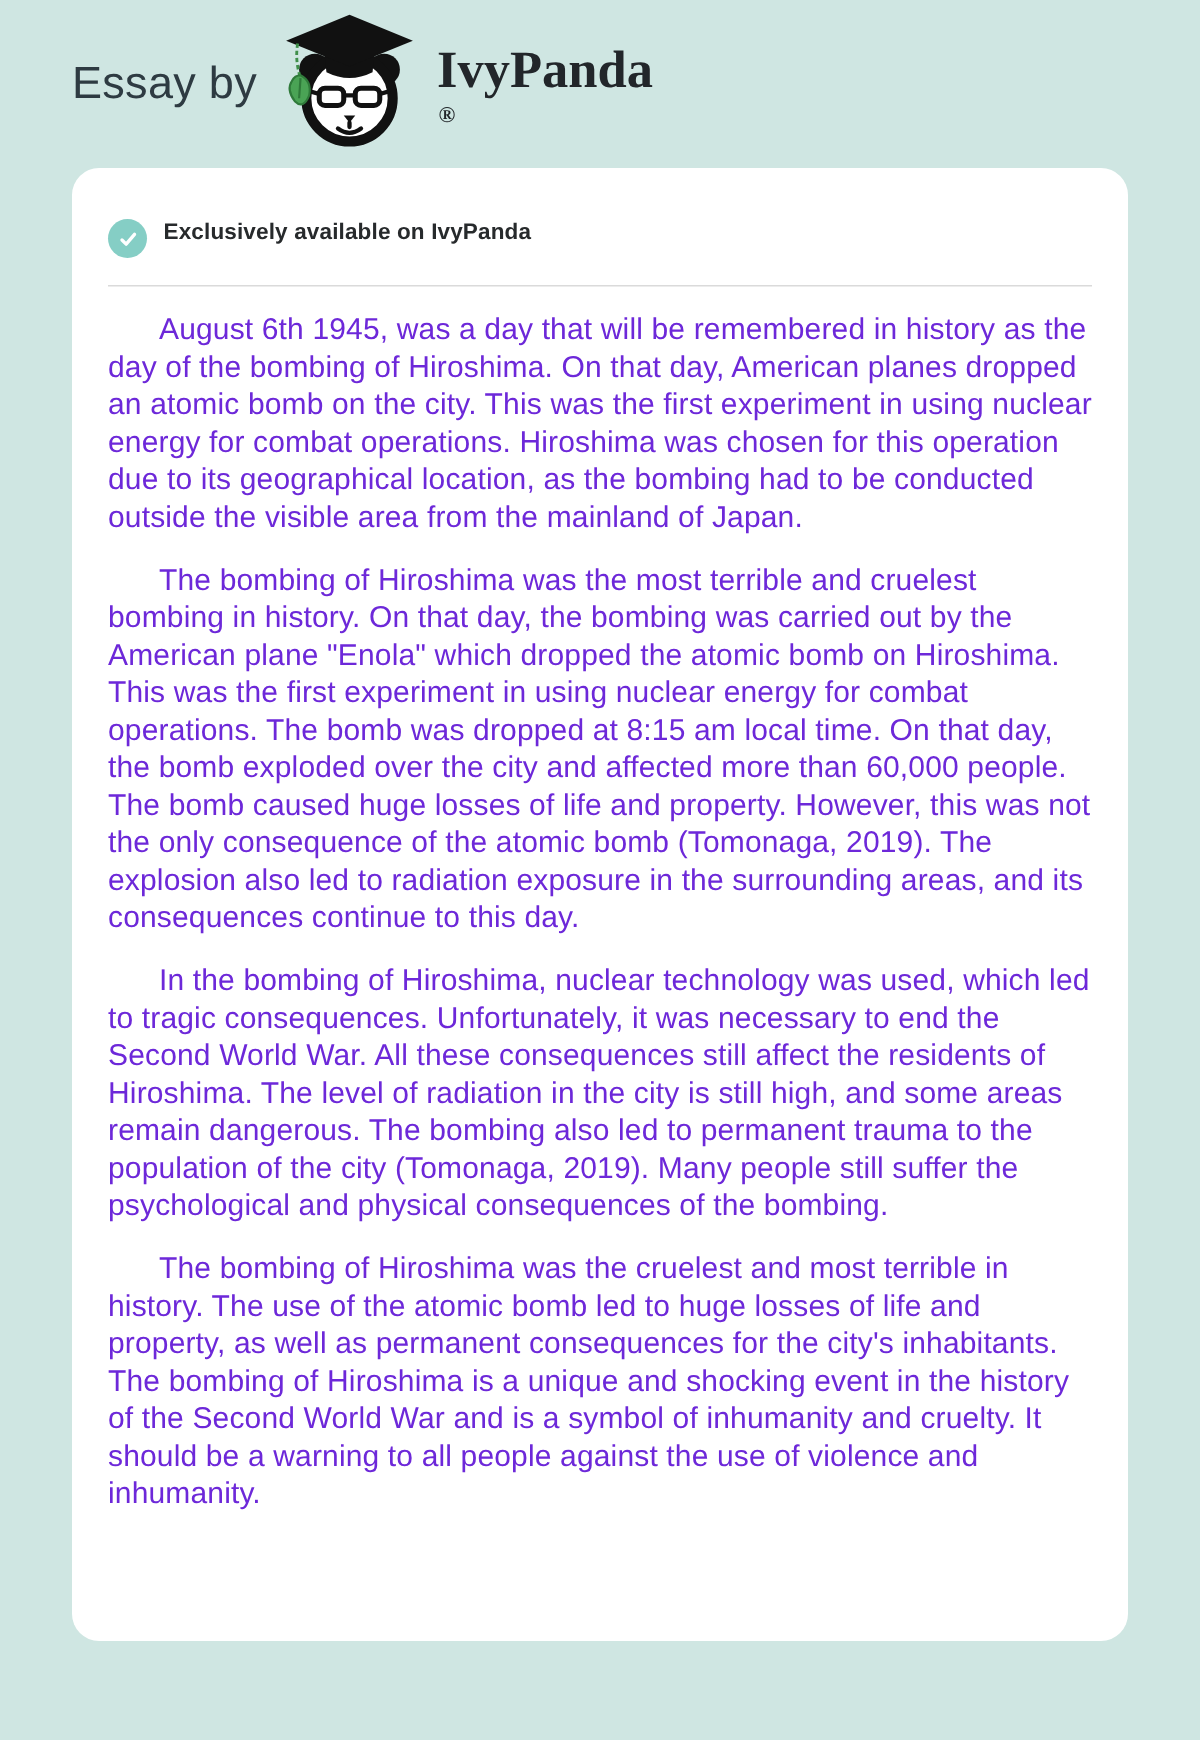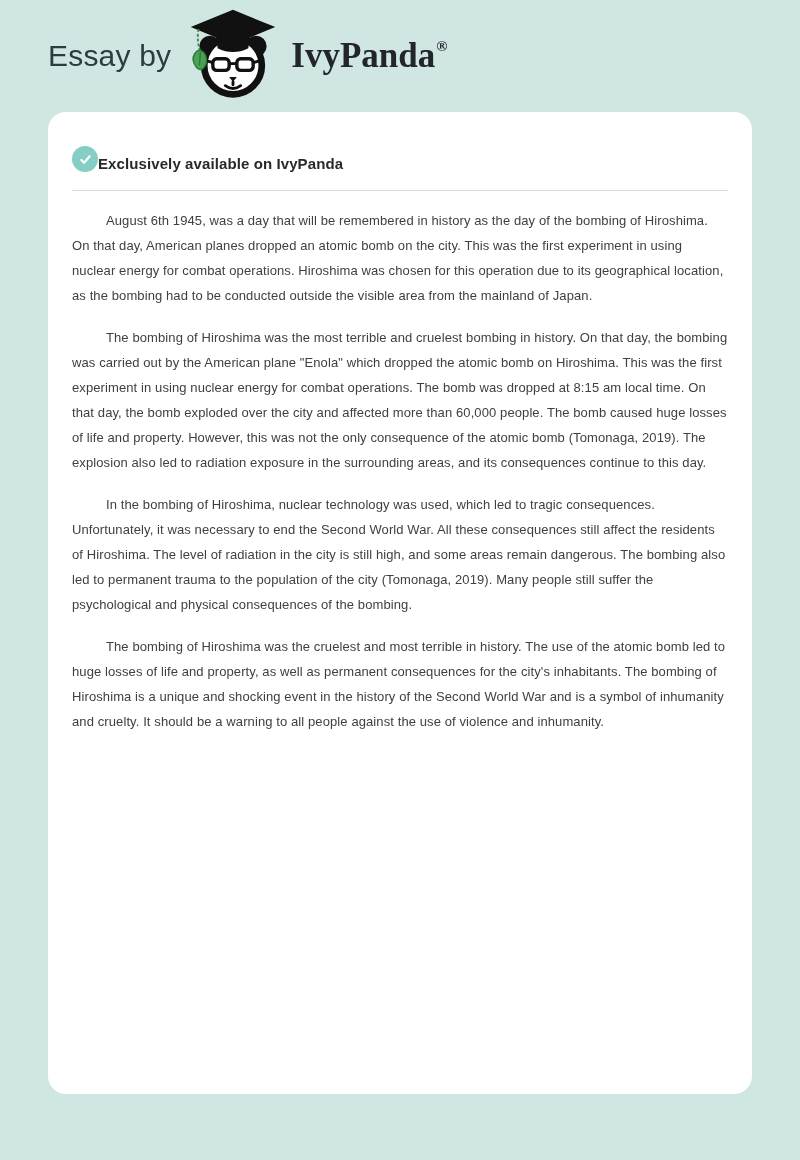--- a/index.html
+++ b/index.html
@@ -33,20 +33,21 @@
     position: relative;
     top: -2px;
   }
   .brand {
     font-family: "Liberation Serif", serif;
     font-weight: bold;
     font-size: 35px;
     color: #22262a;
     display: flex;
     align-items: flex-start;
+    flex-direction: column;
   }
   .brand .reg {
     font-size: 15px;
     margin-top: 2px;
     margin-left: 1px;
   }
   
   .card {
     width: 704px;
     margin: 0 auto;
@@ -59,22 +60,22 @@
   .card h1 {
     margin: 0 0 28px 0;
     font-size: 31px;
     line-height: 44px;
     font-weight: bold;
     color: #1c1d1f;
     letter-spacing: 0.1px;
   }
   .availability {
     display: flex;
-    align-items: flex-end;
-    gap: 0;
+    align-items: flex-start;
+    gap: 11px;
     margin: 0 0 2px 0;
   }
   .check-badge {
     width: 26px;
     height: 26px;
     border-radius: 50%;
     background: #85cec5;
     display: flex;
     align-items: center;
     justify-content: center;
@@ -89,23 +90,23 @@
     font-weight: bold;
     color: #272a2c;
     letter-spacing: 0.1px;
   }
   .divider {
     border: none;
     border-top: 1px solid #dadada;
     margin: 18px 0 6px 0;
   }
   .essay p {
-    font-size: 13px;
+    font-size: 20px;
     line-height: 25px;
-    color: #404040;
+    color: #6d28d9;
     text-indent: 34px;
     margin: 17px 0 16px 0;
     letter-spacing: 0.1px;
   }
 </style>
 </head>
 <body>
 
 <header class="header">
   <span class="header-prefix">Essay by</span>

